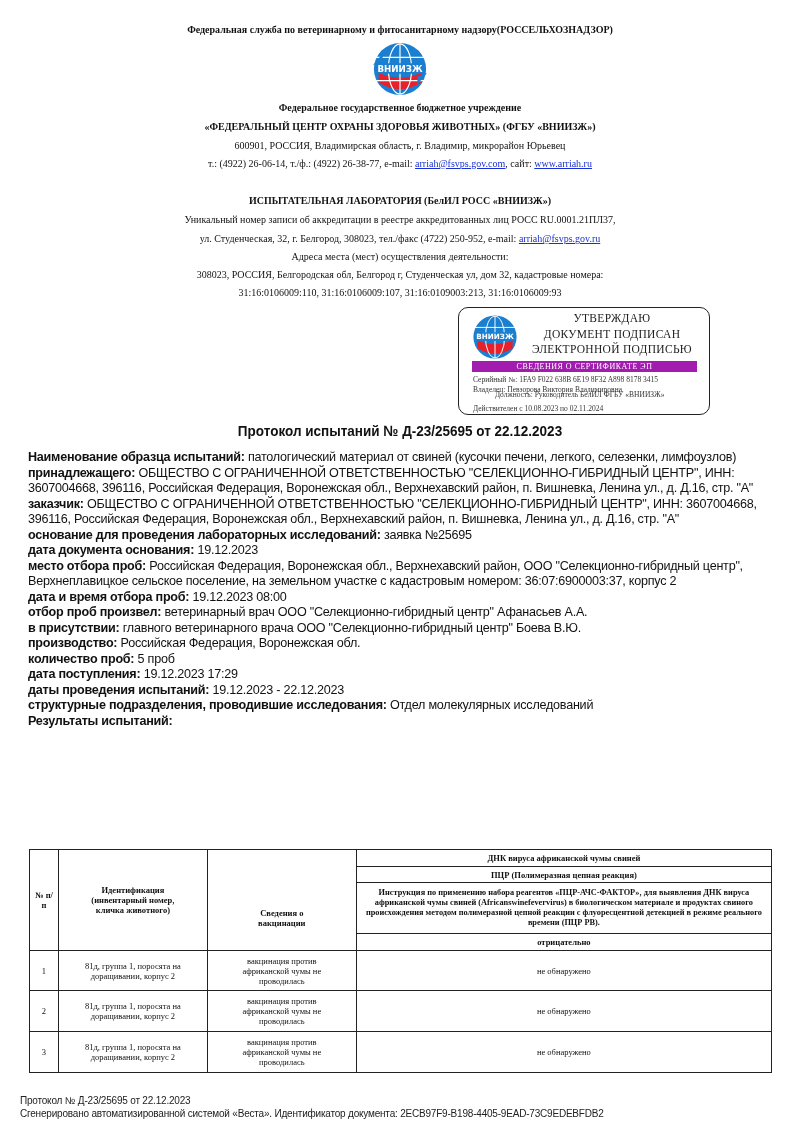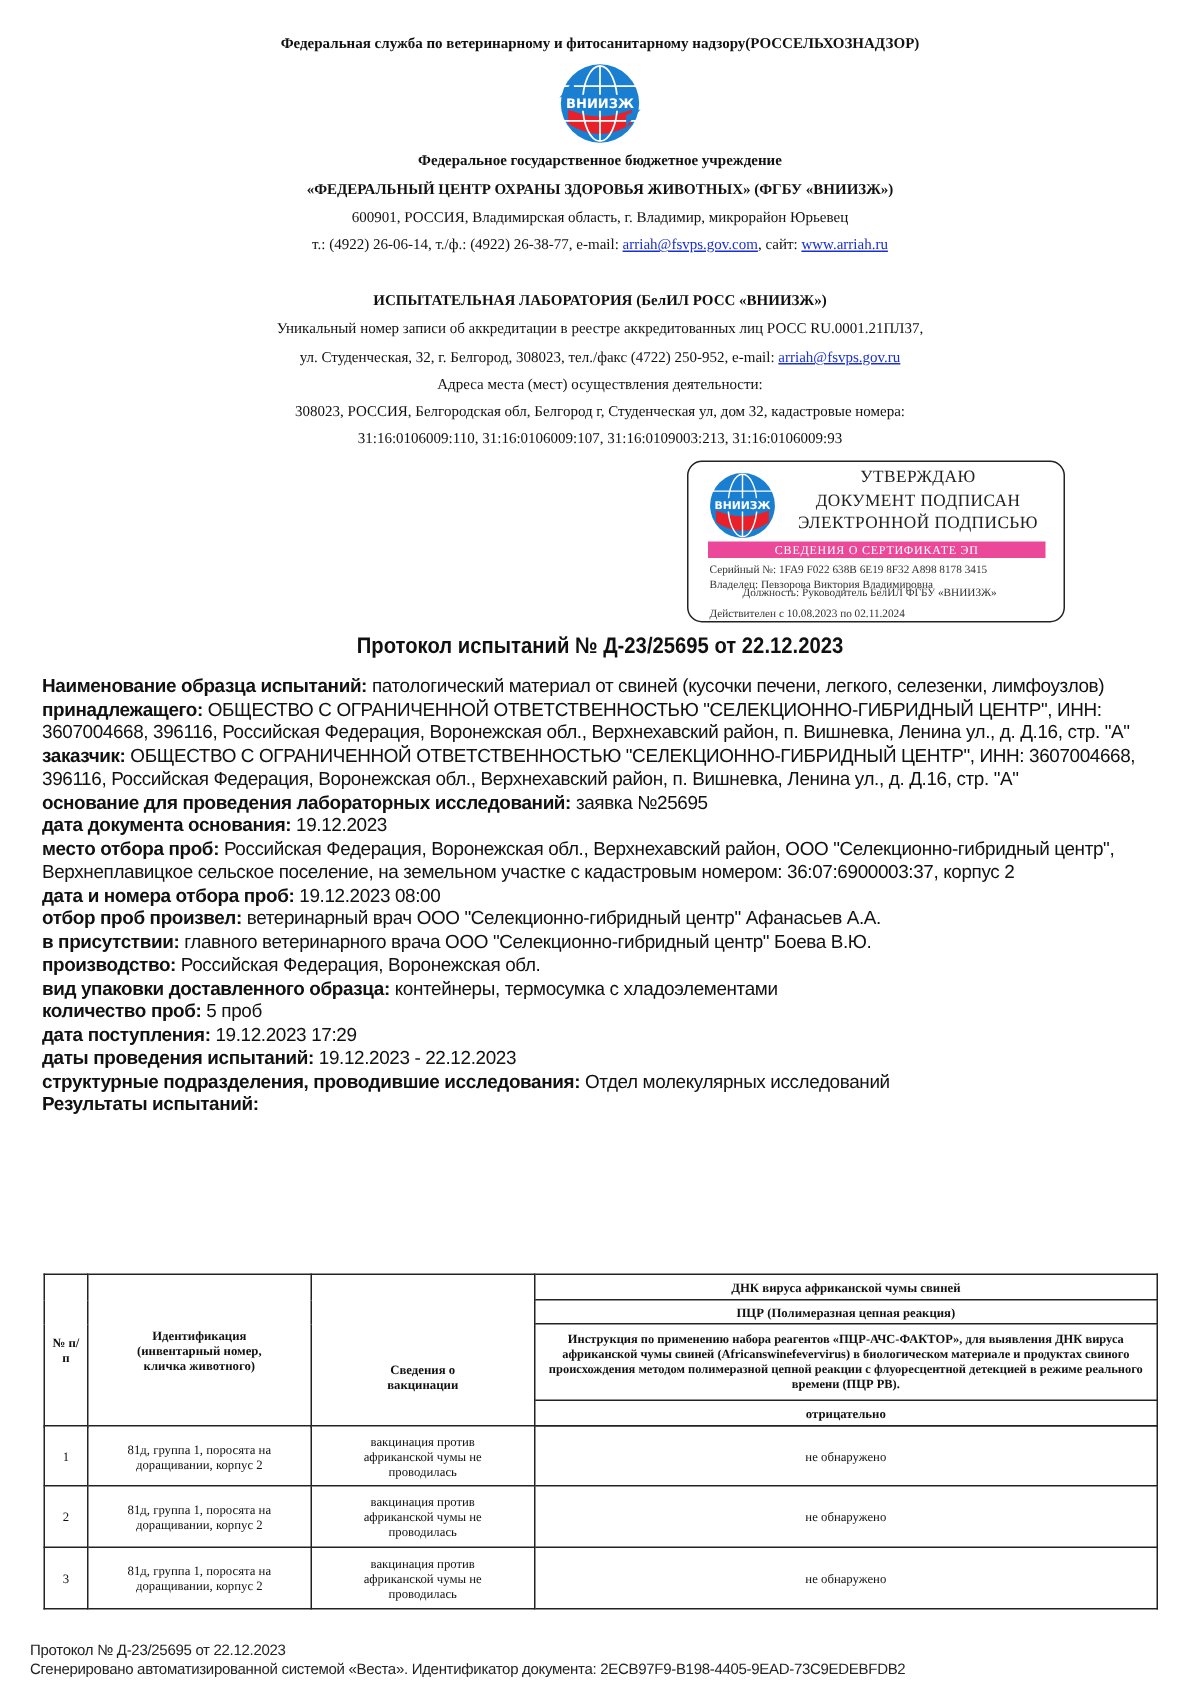--- a/index.html
+++ b/index.html
@@ -12,21 +12,21 @@
   a.lnk { color: #1a2fd0; text-decoration: underline; }
   
   .logo { left: 371px; top: 40px; width: 58px; height: 58px; }
   
   .stamp { left: 458px; top: 307px; width: 252px; height: 108px; border: 1.5px solid #222;
            border-radius: 10px; box-sizing: border-box; }
   .stamp .s-logo { position: absolute; left: 12px; top: 5px; width: 48px; height: 48px; }
   .stamp .s-title { position: absolute; left: 60px; right: 4px; text-align: center;
                     font-size: 11.5px; letter-spacing: 0.3px; color: #222; }
   .stamp .s-bar { position: absolute; left: 13px; right: 12px; top: 53px; height: 11px;
-                  background: #ec4899; color: #fff; font-size: 8px; text-align: center;
+                  background: #a21caf; color: #fff; font-size: 8px; text-align: center;
                   line-height: 11px; letter-spacing: 0.5px; }
   .stamp .s-line { position: absolute; left: 14px; font-size: 7.5px; color: #333; white-space: nowrap; }
   
   .title { top: 422px; font-family: "Liberation Sans", "DejaVu Sans", sans-serif; font-weight: bold;
            font-size: 15px; transform: scaleX(0.9); }
   
   .fields { left: 28px; top: 450px; width: 745px; font-family: "Liberation Sans", "DejaVu Sans", sans-serif;
             font-size: 12.6px; line-height: 15.5px; letter-spacing: -0.25px; }
   .fields p { margin: 0; }
   .fields b { font-weight: bold; }
@@ -99,25 +99,24 @@
 
 <div class="abs center title">Протокол испытаний № Д-23/25695 от 22.12.2023</div>
 
 <div class="abs fields">
   <p><b>Наименование образца испытаний:</b><span> патологический материал от свиней (кусочки печени, легкого, селезенки, лимфоузлов)</span></p>
   <p><b>принадлежащего:</b><span> ОБЩЕСТВО С ОГРАНИЧЕННОЙ ОТВЕТСТВЕННОСТЬЮ "СЕЛЕКЦИОННО-ГИБРИДНЫЙ ЦЕНТР", ИНН: 3607004668, 396116, Российская Федерация, Воронежская обл., Верхнехавский район, п. Вишневка, Ленина ул., д. Д.16, стр. "А"</span></p>
   <p><b>заказчик:</b><span> ОБЩЕСТВО С ОГРАНИЧЕННОЙ ОТВЕТСТВЕННОСТЬЮ "СЕЛЕКЦИОННО-ГИБРИДНЫЙ ЦЕНТР", ИНН: 3607004668, 396116, Российская Федерация, Воронежская обл., Верхнехавский район, п. Вишневка, Ленина ул., д. Д.16, стр. "А"</span></p>
   <p><b>основание для проведения лабораторных исследований:</b><span> заявка №25695</span></p>
   <p><b>дата документа основания:</b><span> 19.12.2023</span></p>
   <p><b>место отбора проб:</b><span> Российская Федерация, Воронежская обл., Верхнехавский район, ООО "Селекционно-гибридный центр", Верхнеплавицкое сельское поселение, на земельном участке с кадастровым номером: 36:07:6900003:37, корпус 2</span></p>
-  <p><b>дата и номера отбора проб:</b><span> 19.12.2023 08:00</span></p>
+  <p><b>дата и время отбора проб:</b><span> 19.12.2023 08:00</span></p>
   <p><b>отбор проб произвел:</b><span> ветеринарный врач ООО "Селекционно-гибридный центр" Афанасьев А.А.</span></p>
   <p><b>в присутствии:</b><span> главного ветеринарного врача ООО "Селекционно-гибридный центр" Боева В.Ю.</span></p>
   <p><b>производство:</b><span> Российская Федерация, Воронежская обл.</span></p>
-  <p><b>вид упаковки доставленного образца:</b><span> контейнеры, термосумка с хладоэлементами</span></p>
   <p><b>количество проб:</b><span> 5 проб</span></p>
   <p><b>дата поступления:</b><span> 19.12.2023 17:29</span></p>
   <p><b>даты проведения испытаний:</b><span> 19.12.2023 - 22.12.2023</span></p>
   <p><b>структурные подразделения, проводившие исследования:</b><span> Отдел молекулярных исследований</span></p>
   <p><b>Результаты испытаний:</b></p>
 </div>
 
 <table class="res">
   <colgroup>
     <col style="width:29px">

